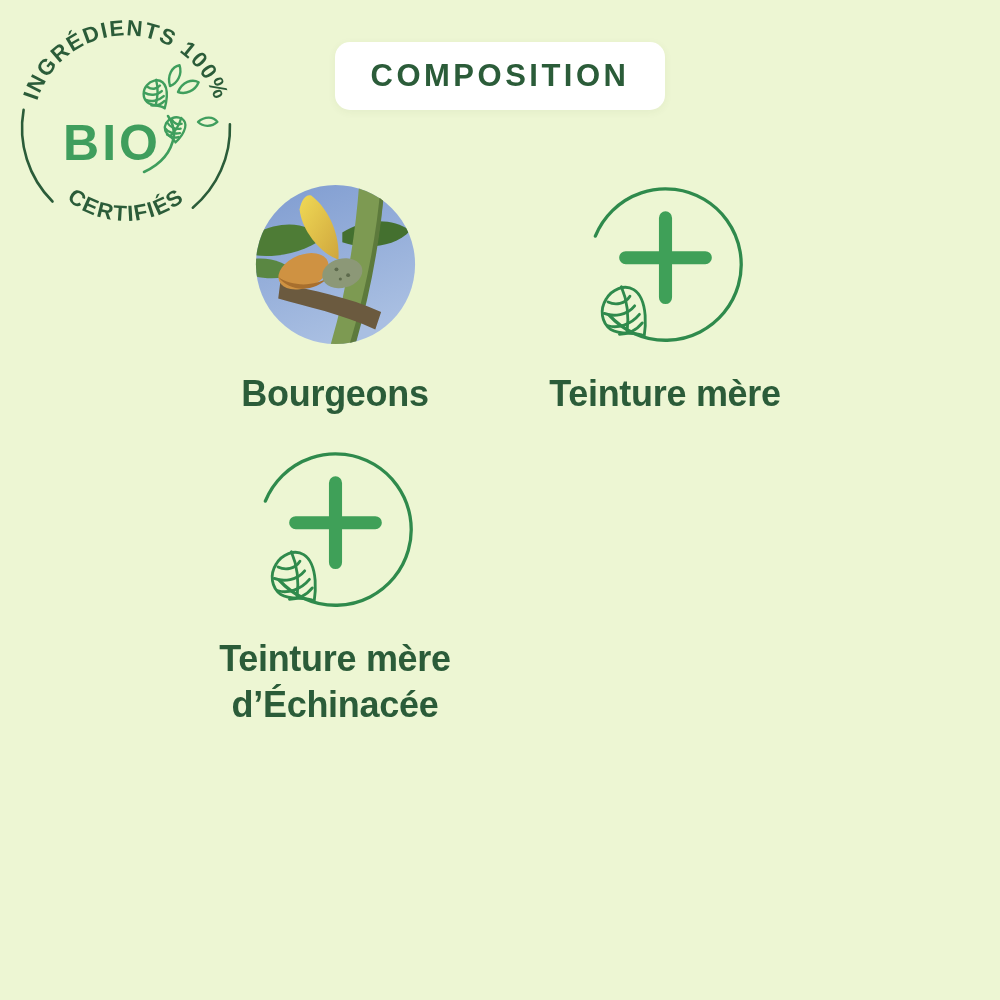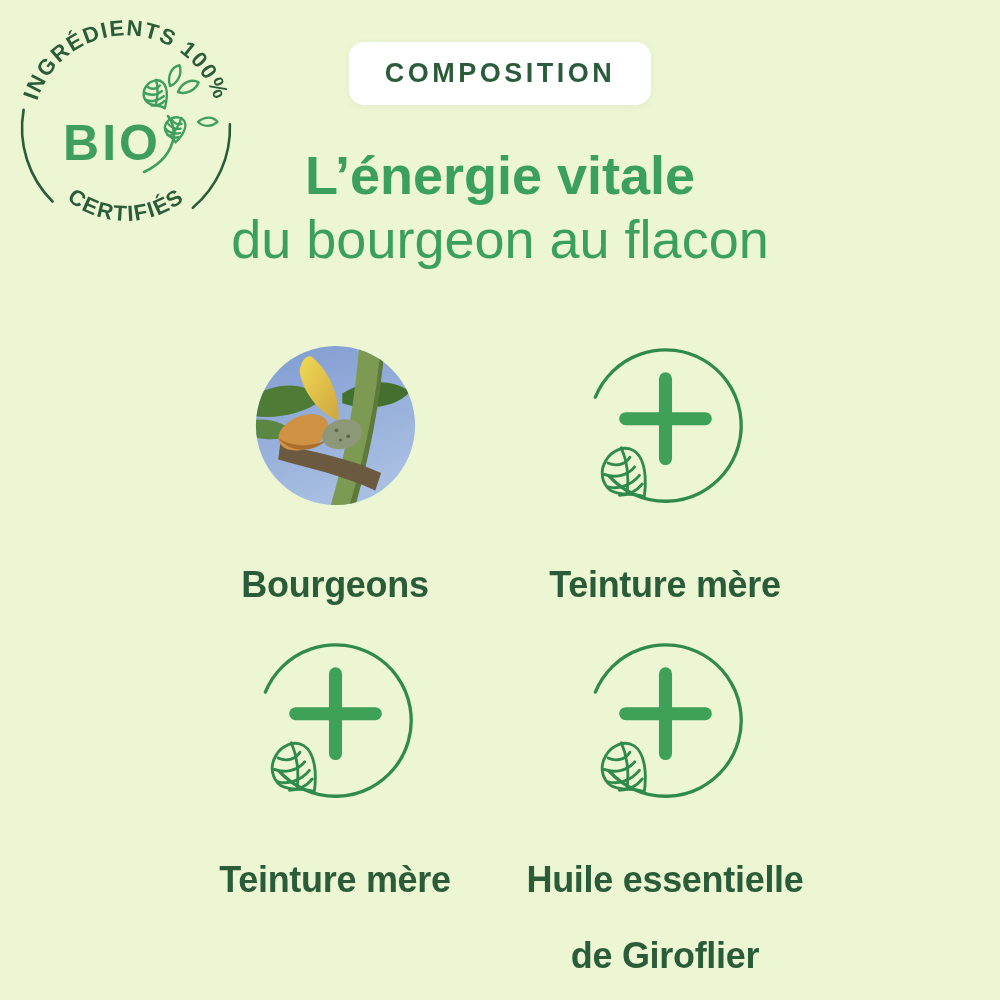--- a/index.html
+++ b/index.html
@@ -11,40 +11,40 @@
     overflow:hidden;
   }
   .badge{position:absolute;top:14px;left:12px;width:228px;height:228px;}
   .content{display:flex;flex-direction:column;align-items:center;padding-top:42px;}
   .pill{
     background:#ffffff;border-radius:15px;
     padding:16px 36px;
     box-shadow:0 2px 8px rgba(60,90,40,0.06);
   }
   .pill span{
-    font-size:27px;font-weight:bold;letter-spacing:3.5px;
+    font-size:31px;font-weight:bold;letter-spacing:3.5px;
     color:#2b5c39;
   }
   .title{margin-top:38px;text-align:center;color:#3ba05e;line-height:64px;}
   .title .t1{font-size:54px;font-weight:bold;}
   .title .t2{font-size:54px;font-weight:normal;}
   .grid{
     margin-top:72px;
     display:grid;
     grid-template-columns:330px 330px;
     row-gap:30px;
   }
   .cell{display:flex;flex-direction:column;align-items:center;}
   .icon{width:165px;height:165px;display:block;}
   .label{
     margin-top:24px;text-align:center;
     font-size:36px;font-weight:bold;color:#2b5c39;
     line-height:46px;letter-spacing:-0.3px;white-space:nowrap;
   }
-  .label span{display:block;margin-top:30px;}
+  .label span{display:block;}
   .hidden-defs{position:absolute;width:0;height:0;overflow:hidden;}
   .hop-use{stroke-width:3;}
   .arcword{fill:#2b5c39;font-weight:bold;font-size:22px;letter-spacing:1.5px;}
 </style>
 </head>
 <body>
 
 <svg class="hidden-defs" aria-hidden="true">
   <defs>
 
@@ -94,24 +94,20 @@
     <use href="#leaf" transform="translate(186,108) rotate(15) scale(0.85)" stroke-width="2.8"></use>
   </g>
 </svg>
 
 <div class="content">
 
   <div class="pill">
     <span>COMPOSITION</span>
   </div>
 
-  <div class="title">
-    <div class="t1">L’énergie vitale</div>
-    <div class="t2">du bourgeon au flacon</div>
-  </div>
 
   <div class="grid">
 
     <div class="cell">
       <svg class="icon" viewBox="0 0 170 170">
         <defs>
           <clipPath id="photoClip">
               <circle cx="85" cy="85" r="82"></circle>
             </clipPath>
           <linearGradient id="sky" x1="0" y1="0" x2="0.4" y2="1">
@@ -160,27 +156,19 @@
         <span>Teinture mère</span>
       </div>
     </div>
 
     <div class="cell">
       <svg class="icon" viewBox="0 0 170 170">
         <use href="#plus-circle-hop"></use>
       </svg>
       <div class="label">
         <span>Teinture mère</span>
+        <span>d’Échinacée</span>
       </div>
     </div>
 
-    <div class="cell">
-      <svg class="icon" viewBox="0 0 170 170">
-        <use href="#plus-circle-hop"></use>
-      </svg>
-      <div class="label">
-        <span>Huile essentielle</span>
-        <span>de Giroflier</span>
-      </div>
-    </div>
 
   </div>
 </div>
 
 </body></html>

